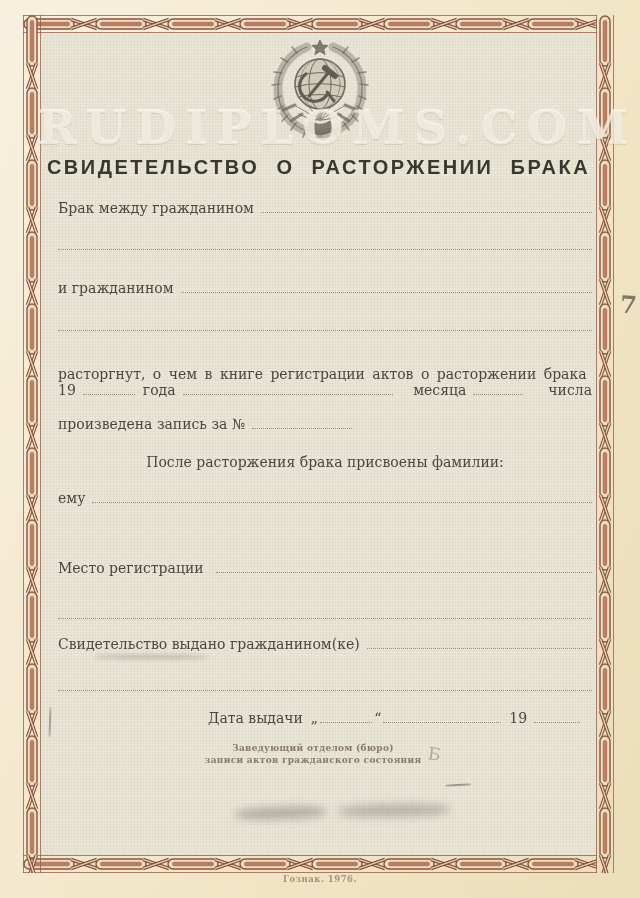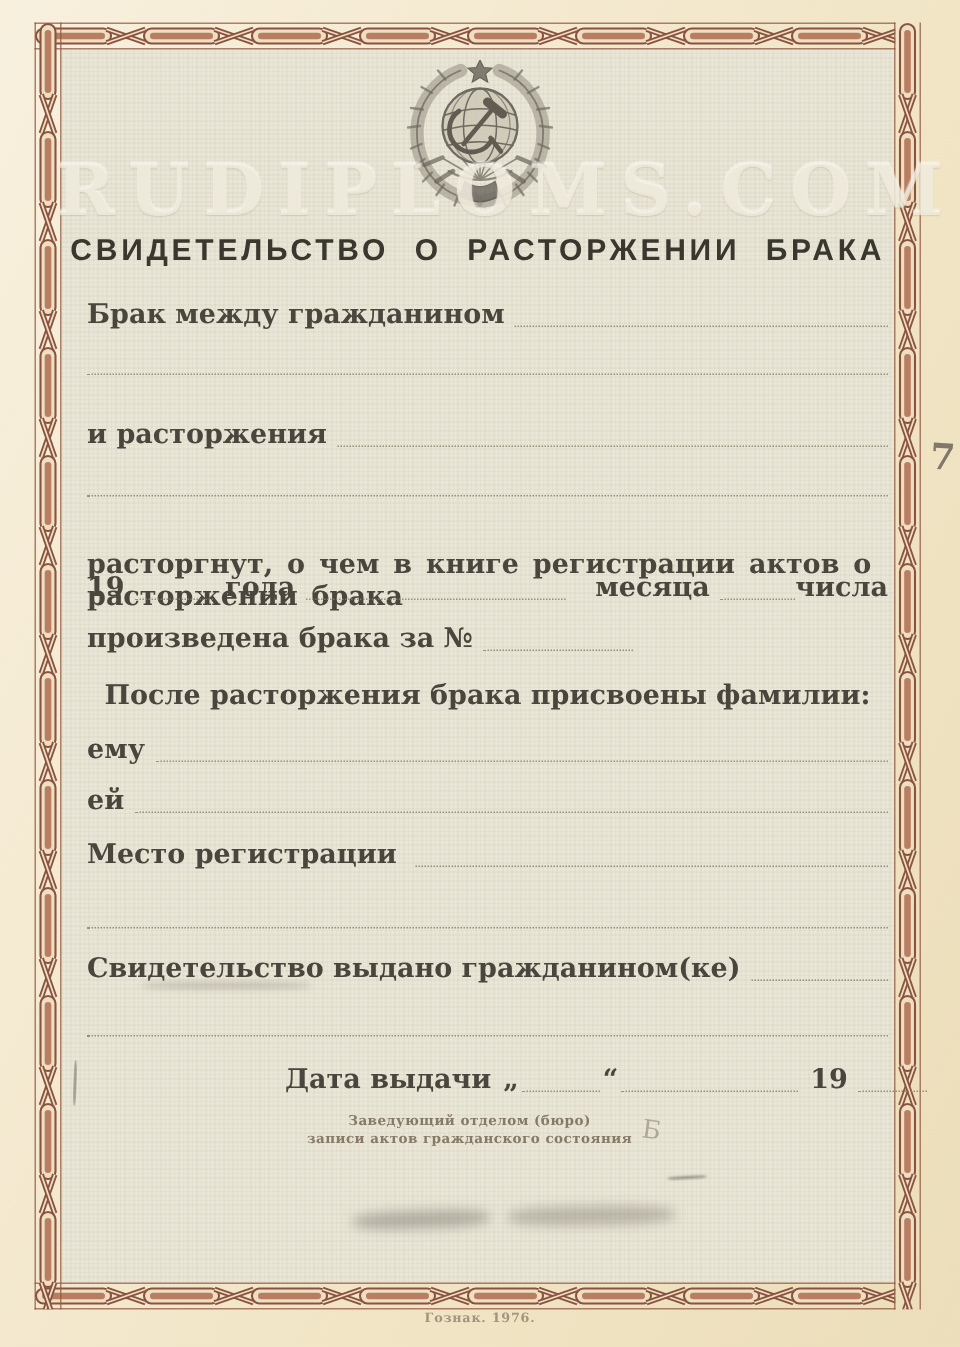--- a/index.html
+++ b/index.html
@@ -26,21 +26,21 @@
   .watermark{position:absolute;left:0;right:0;top:100px;z-index:6;text-align:center;
              font-family:"DejaVu Serif",serif;font-weight:700;font-size:47px;letter-spacing:9px;
              white-space:nowrap;color:rgba(253,249,238,.58);
              text-shadow:0 1px 1px rgba(185,172,145,.45), 0 -1px 1px rgba(255,255,255,.5);margin-left:35px;}
   
   .title{position:absolute;left:40px;width:557px;top:156px;z-index:4;text-align:center;
          font-family:"Liberation Sans",sans-serif;font-weight:700;font-size:20px;
          letter-spacing:2.5px;word-spacing:9px;color:#3a372f;}
   
   .content{position:absolute;left:58px;width:534px;top:0;height:898px;z-index:4;
-           color:#4a463d;font-size:18px;font-weight:700;}
+           color:#4a463d;font-size:14px;font-weight:400;}
   .row{position:absolute;left:0;right:0;display:flex;align-items:flex-end;line-height:1.15;}
   .row .lbl{white-space:nowrap;}
   .dots{border-bottom:1.5px dotted rgba(138,129,106,.85);height:4px;margin:0 0 3px 7px;flex:1;}
   .dots.fixed{flex:0 0 auto;}
   .fullline{position:absolute;left:0;right:0;border-bottom:1.5px dotted rgba(138,129,106,.85);}
   .centerline{justify-content:center;}
   .plain{display:block;word-spacing:3px;margin-top:18px;}
   .sig{position:absolute;left:16px;right:40px;text-align:center;z-index:4;
        font-size:9px;font-weight:700;line-height:12px;color:#867a66;
        letter-spacing:.3px;filter:blur(.3px);padding-left:10px;}
@@ -184,72 +184,68 @@
   <div class="content">
 
     <div class="row" style="top:200px">
       <span class="lbl">Брак между гражданином</span>
       <span class="dots"></span>
     </div>
 
     <div class="fullline" style="top:249px"></div>
 
     <div class="row" style="top:280px">
-      <span class="lbl">и расторжения</span>
+      <span class="lbl">и гражданином</span>
       <span class="dots"></span>
     </div>
 
     <div class="fullline" style="top:330px"></div>
 
     <div class="plain" style="position:absolute;top:348px">расторгнут, о чем в книге регистрации актов о расторжении брака</div>
 
     <div class="row" style="top:382px">
       <span class="lbl">19</span>
       <span class="dots fixed" style="width:52px"></span>
       <span class="lbl" style="margin-left:8px">года</span>
       <span class="dots"></span>
       <span class="lbl" style="margin-left:20px">месяца</span>
       <span class="dots fixed" style="width:50px"></span>
-      <span class="lbl" style="margin-left:0">числа</span>
+      <span class="lbl" style="margin-left:25px">числа</span>
     </div>
 
     <div class="row" style="top:416px">
-      <span class="lbl">произведена брака за №</span>
+      <span class="lbl">произведена запись за №</span>
       <span class="dots fixed" style="width:100px"></span>
     </div>
 
     <div class="row centerline" style="top:454px">
       <span class="lbl">После расторжения брака присвоены фамилии:</span>
     </div>
 
     <div class="row" style="top:490px">
       <span class="lbl">ему</span>
       <span class="dots"></span>
     </div>
 
-    <div class="row" style="top:524px">
-      <span class="lbl">ей</span>
-      <span class="dots"></span>
-    </div>
 
     <div class="row" style="top:560px">
       <span class="lbl">Место регистрации</span>
       <span class="dots" style="margin-left:12px"></span>
     </div>
 
     <div class="fullline" style="top:618px"></div>
 
     <div class="row" style="top:636px">
       <span class="lbl">Свидетельство выдано гражданином(ке)</span>
       <span class="dots"></span>
     </div>
 
     <div class="fullline" style="top:690px"></div>
 
-    <div class="row" style="top:710px;left:132px;right:18px">
+    <div class="row" style="top:710px;left:150px;right:18px">
       <span class="lbl">Дата выдачи</span>
       <span class="lbl" style="margin-left:8px">„</span>
       <span class="dots fixed" style="width:52px;margin-left:2px"></span>
       <span class="lbl" style="margin-left:2px">“</span>
       <span class="dots fixed" style="width:118px;margin-left:2px"></span>
       <span class="lbl" style="margin-left:8px">19</span>
       <span class="dots fixed" style="width:46px"></span>
     </div>
 
   </div>

